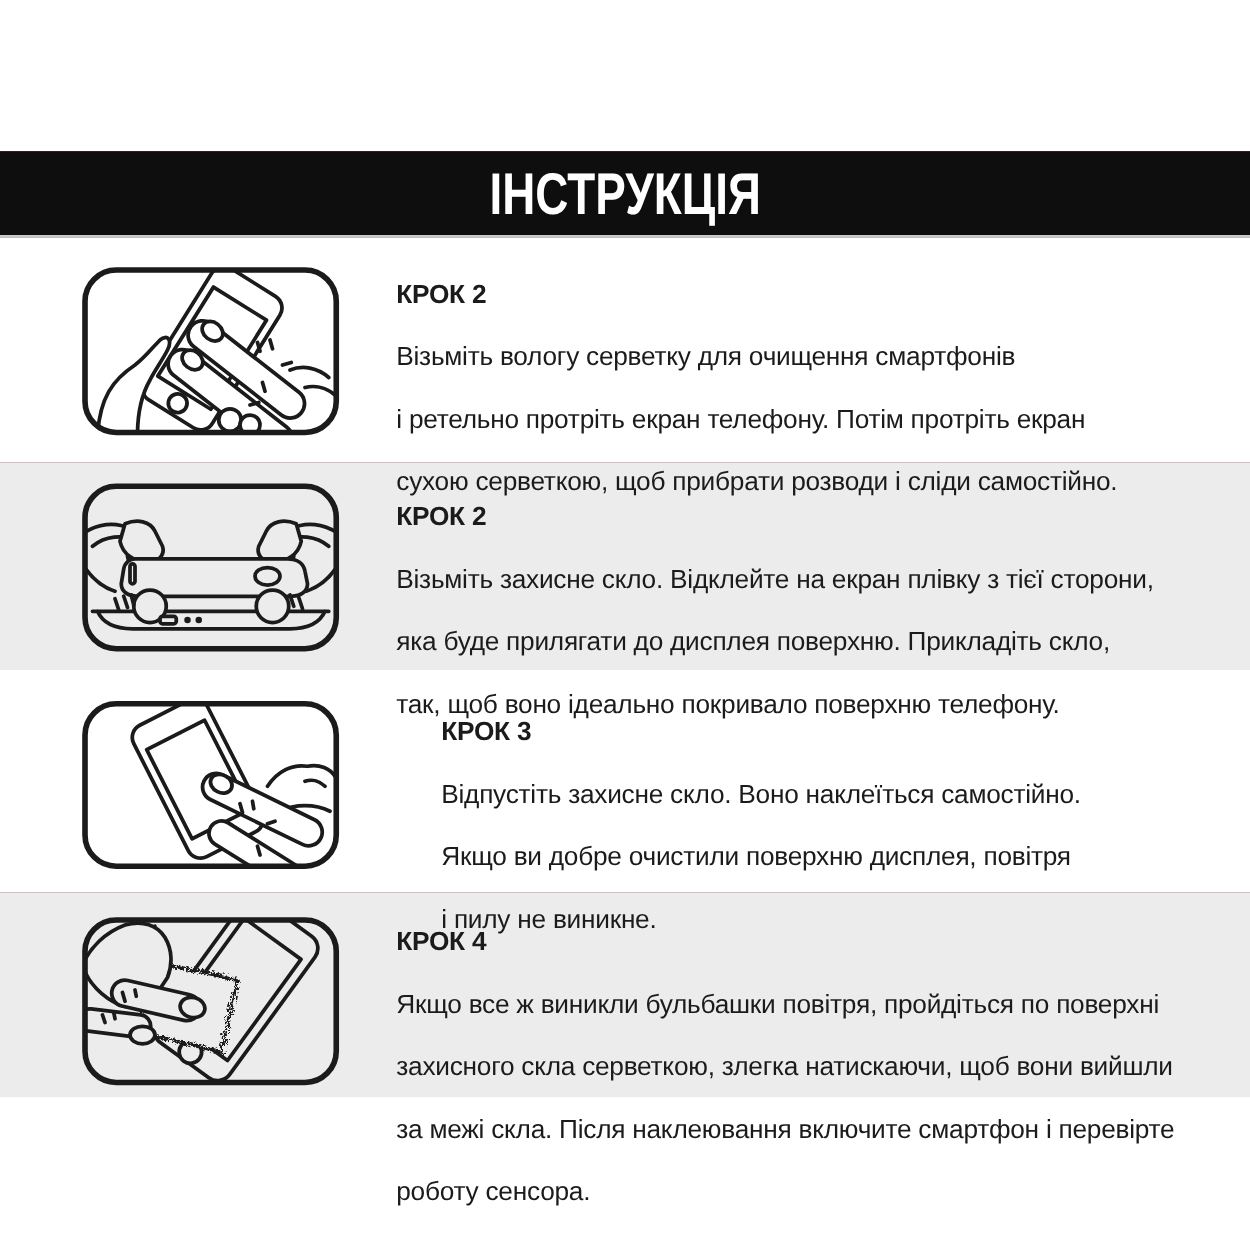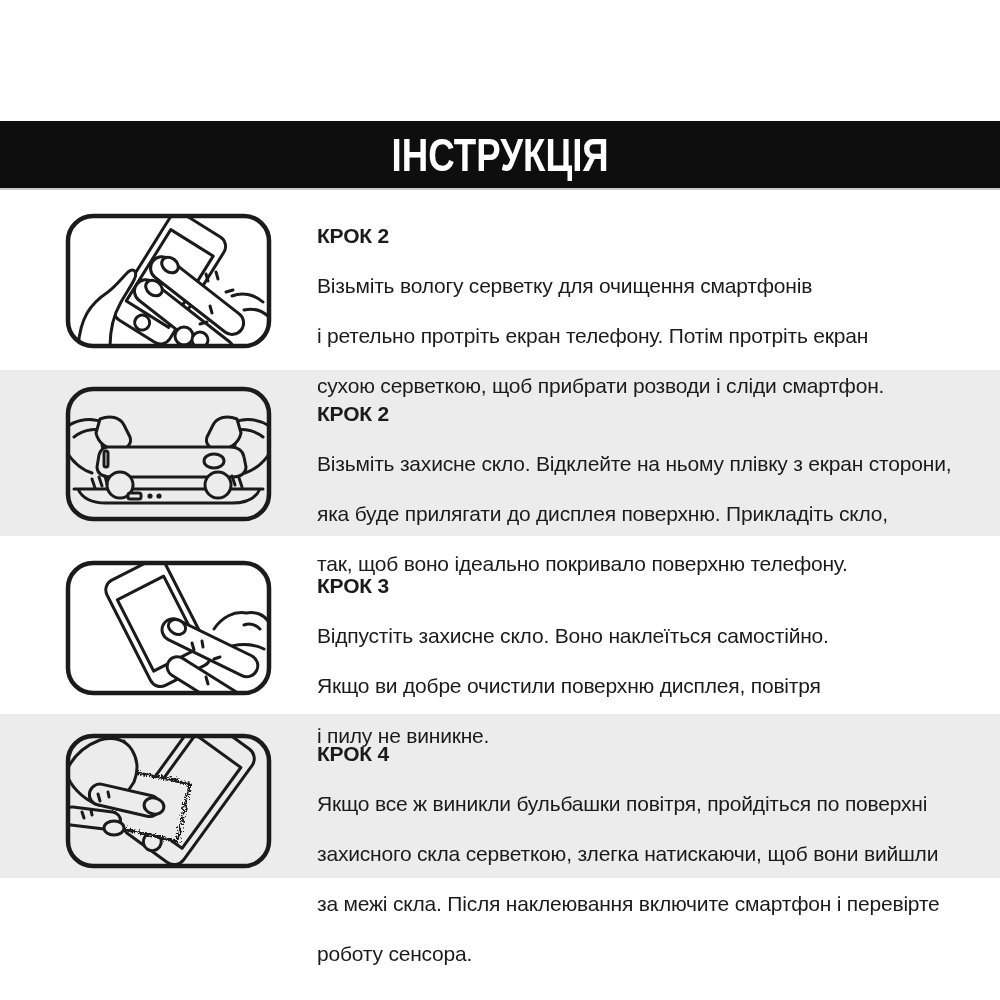--- a/index.html
+++ b/index.html
@@ -12,21 +12,21 @@
     font-family:"Liberation Sans", sans-serif;color:var(--ink);overflow:hidden;}
   .page{position:relative;width:1000px;height:824px;background:#7f1d1d;}
   .top-spacer{height:121px;background:#ffffff;}
   .banner{height:69px;background:var(--banner-bg);border-bottom:2px solid #c9c9c9;
     display:flex;align-items:center;justify-content:center;}
   .banner-title{color:#ffffff;font-weight:bold;font-size:47px;line-height:1;
     letter-spacing:0px;transform:scaleX(0.78);transform-origin:center;display:inline-block;}
   .step{display:flex;align-items:flex-start;padding-left:64px;padding-right:30px;}
   .step.s1{height:180px;padding-top:22px;background:#ffffff;}
   .step.s2{height:166px;padding-top:15px;background:var(--stripe);}
-  .step.s3{height:178px;padding-top:23px;background:#ffffff;}
+  .step.s3{height:178px;padding-top:23px;background:#ffffff;gap:36px;}
   .step.s4{height:164px;padding-top:18px;background:var(--stripe);}
   .figure{flex:0 0 209px;width:209px;}
   svg.illu{display:block;width:209px;height:138px;}
   .texts{margin-left:44px;flex:1;}
   .s1 .texts{padding-top:11px;}
   .s2 .texts{padding-top:16px;}
   .s3 .texts{padding-top:14px;}
   .s4 .texts{padding-top:9px;}
   .step-label{font-size:21px;font-weight:bold;line-height:26px;margin-bottom:4px;letter-spacing:-0.2px;}
   .step-line{font-size:21px;line-height:26px;letter-spacing:-0.2px;white-space:nowrap;margin-top:24px;}
@@ -67,21 +67,21 @@
           <circle cx="120" cy="124" r="9" fill="#ffffff"></circle>
           <circle cx="136" c5="130" cy="128" r="8" fill="#ffffff"></circle>
         </g>
         <rect x="4" y="4" width="201" height="130" rx="25" fill="none" stroke="#1b1b1b" stroke-width="4.5"></rect>
       </svg>
     </div>
     <div class="texts">
       <div class="step-label">КРОК 2</div>
       <div class="step-line">Візьміть вологу серветку для очищення смартфонів</div>
       <div class="step-line">і ретельно протріть екран телефону. Потім протріть екран</div>
-      <div class="step-line">сухою серветкою, щоб прибрати розводи і сліди смартфон.</div>
+      <div class="step-line">сухою серветкою, щоб прибрати розводи і сліди самостійно.</div>
     </div>
   </section>
 
   <section class="step s2">
     <div class="figure">
       <svg class="illu" viewBox="0 0 209 138">
         <defs>
             <clipPath id="c2">
               <rect x="4" y="4" width="201" height="130" rx="25"></rect>
             </clipPath>
@@ -102,21 +102,21 @@
           <rect x="64" y="108" width="13" height="6" rx="2" fill="#ececec"></rect>
           <circle cx="86" cy="111" r="2.6" fill="#1b1b1b" stroke="none"></circle>
           <circle cx="95" cy="111" r="2.6" fill="#1b1b1b" stroke="none"></circle>
           <path d="M2,66 C8,76 16,84 28,88 M207,66 C201,76 193,84 181,88"></path>
         </g>
         <rect x="4" y="4" width="201" height="130" rx="25" fill="none" stroke="#1b1b1b" stroke-width="4.5"></rect>
       </svg>
     </div>
     <div class="texts">
       <div class="step-label">КРОК 2</div>
-      <div class="step-line">Візьміть захисне скло. Відклейте на ньому плівку з екран сторони,</div>
+      <div class="step-line">Візьміть захисне скло. Відклейте на екран плівку з тієї сторони,</div>
       <div class="step-line">яка буде прилягати до дисплея поверхню. Прикладіть скло,</div>
       <div class="step-line">так, щоб воно ідеально покривало поверхню телефону.</div>
     </div>
   </section>
 
   <section class="step s3">
     <div class="figure">
       <svg class="illu" viewBox="0 0 209 138">
         <defs>
             <clipPath id="c3">

